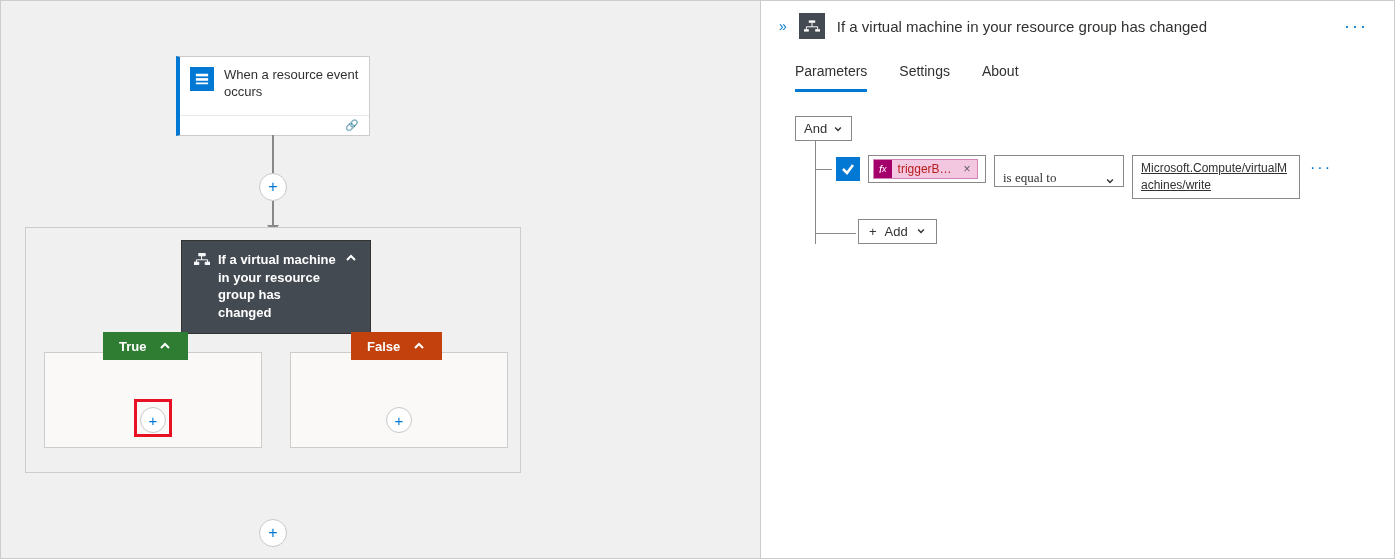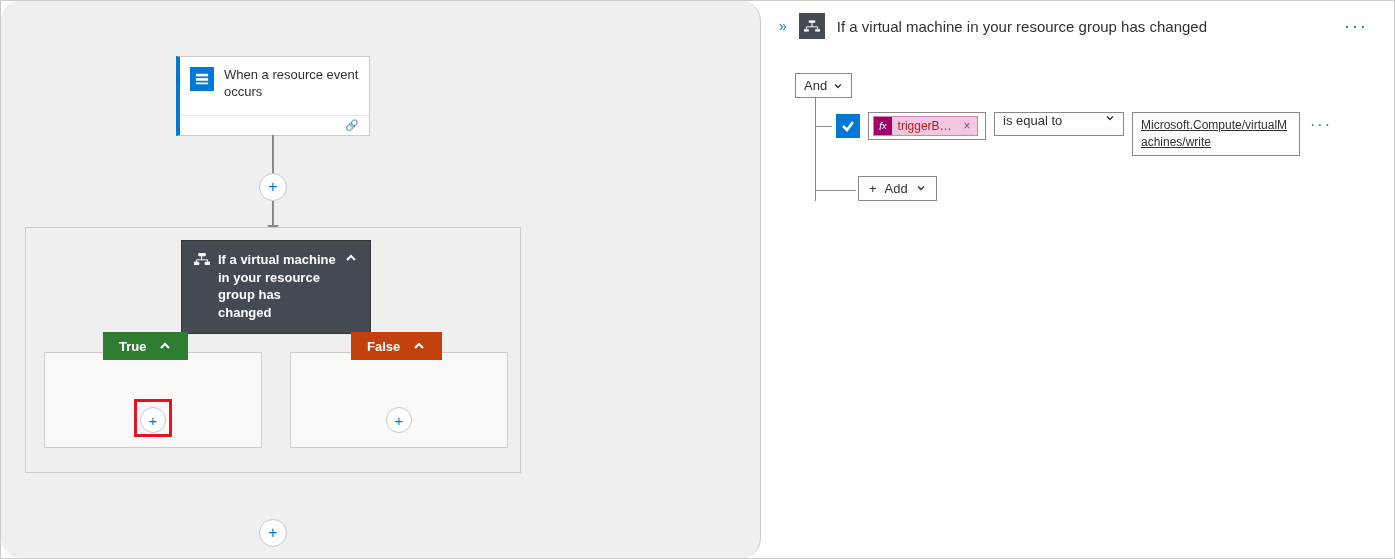--- a/index.html
+++ b/index.html
@@ -12,21 +12,20 @@
     display: flex;
     border: 1px solid #ccc;
     overflow: hidden;
     background: #fff;
   }
   .canvas {
     flex: 0 0 760px;
     background: #f0f0f0;
     position: relative;
     border-right: 1px solid #ccc;
-    border-radius: 20px;
   }
   .panel {
     flex: 1;
     background: #fff;
     position: relative;
     padding: 12px 0 0 0;
   }
 
   
   .trigger-node {
@@ -226,24 +225,25 @@
   .fx-badge {
     background:#a4006b; color:#fff;
     font-style:italic; font-size:11px;
     padding:0 5px; height:100%;
     display:flex; align-items:center;
   }
   .fx-label { padding:0 6px; color:#b91c1c; }
   .fx-x { padding:0 6px; color:#605e5c; cursor:pointer; }
   .op-select {
     border:1px solid #8a8886;
-    height:24px; min-width:130px;
+    height:32px; min-width:130px;
     padding:0 8px;
-    display:flex; align-items:flex-start; justify-content:space-between;
+    display:flex; align-items:flex-end; justify-content:space-between;
     cursor:pointer;
+    font-family:Liberation Serif, serif;
   }
   .val-field {
     border:1px solid #8a8886;
     min-height:28px; width:168px;
     padding:4px 8px;
     font-size:12px;
     line-height:1.4;
     word-break:break-word;
     text-decoration:underline;
   }
@@ -348,20 +348,25 @@
           <rect x="6" y="0" width="8" height="3" fill="#fff"></rect>
           <rect x="0" y="11" width="6" height="3" fill="#fff"></rect>
           <rect x="14" y="11" width="6" height="3" fill="#fff"></rect>
           <path d="M10 3v5M10 8h-7v3M10 8h7v3" stroke="#fff" stroke-width="1.2" fill="none"></path>
         </svg>
     </div>
     <div class="panel-title">If a virtual machine in your resource group has changed</div>
     <div class="panel-more">···</div>
   </div>
 
+  <div class="tabs">
+    <div class="tab active">Parameters</div>
+    <div class="tab">Settings</div>
+    <div class="tab">About</div>
+  </div>
 
   <div class="cond-editor">
     <div class="and-btn">
       <span>And</span>
       <svg class="chev" viewBox="0 0 14 14" style="width:10px;height:10px">
           <polyline points="3,5 7,9 11,5"></polyline>
         </svg>
     </div>
 
     <div class="tree-lines">

